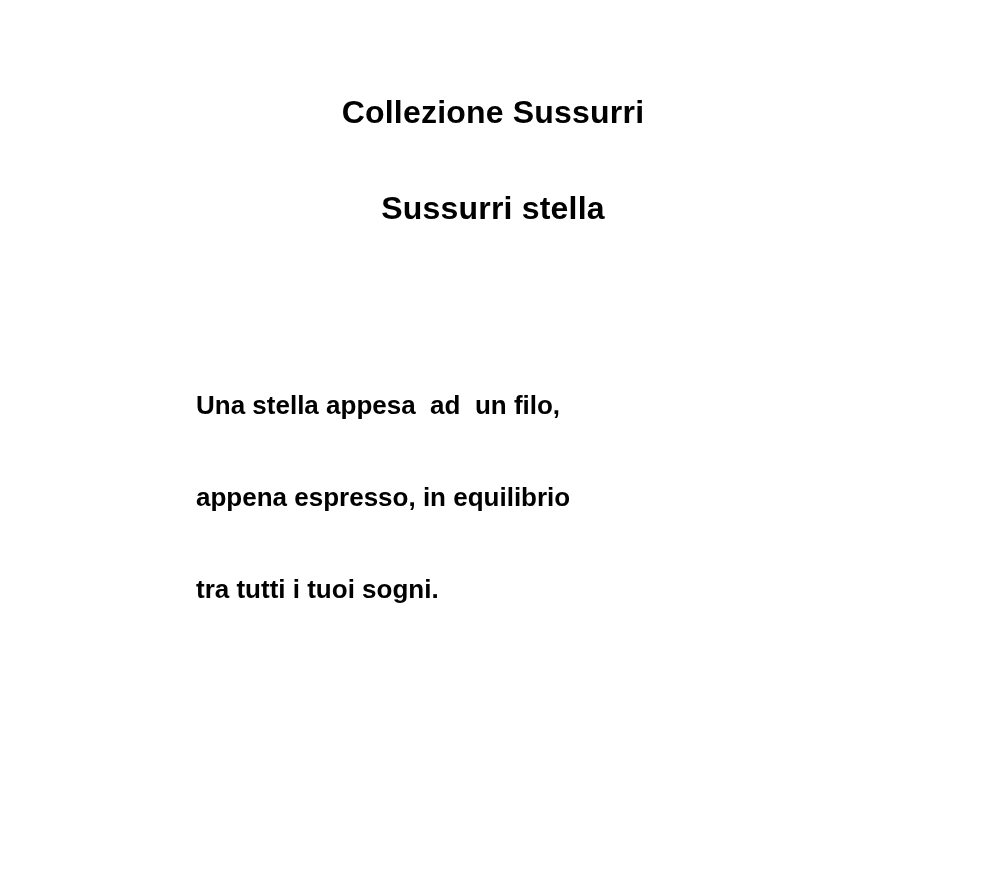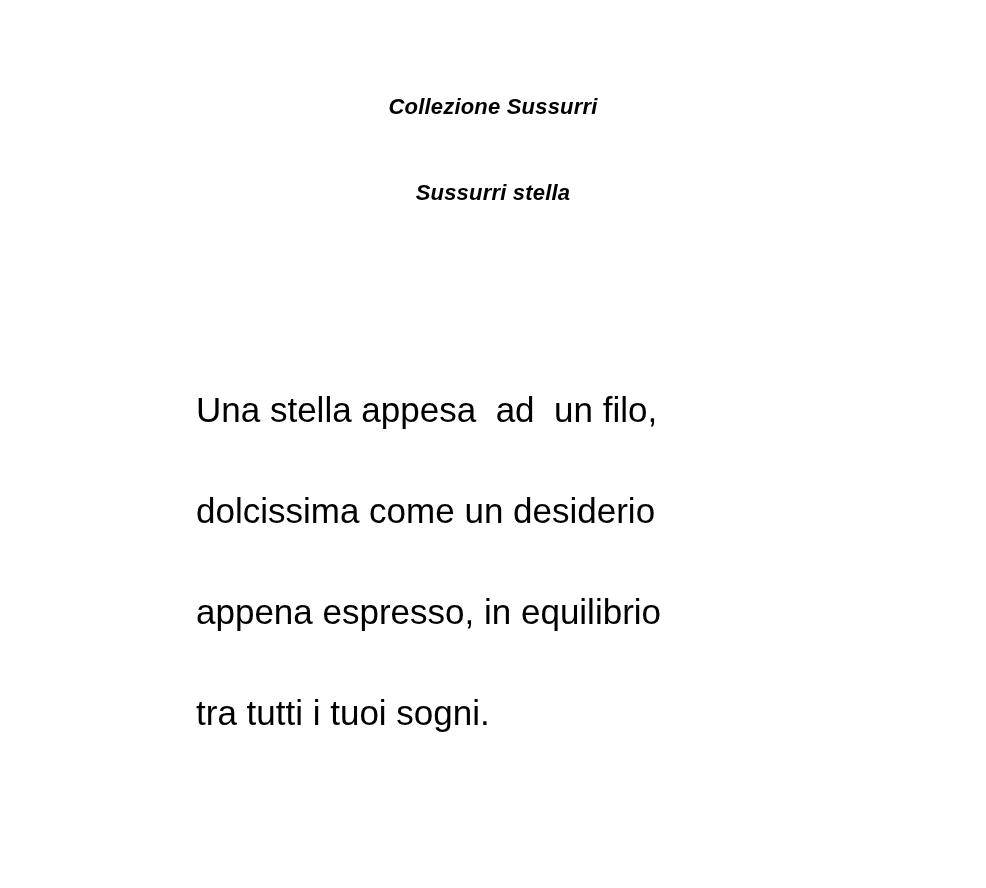--- a/index.html
+++ b/index.html
@@ -21,56 +21,54 @@
     background: #ffffff;
   }
   .headings {
     position: absolute;
     top: 96px;
     left: 0;
     width: 986px;
     text-align: center;
   }
   .heading-line {
-    font-size: 22px;
+    font-size: 32px;
     font-weight: bold;
-    font-style: italic;
     letter-spacing: 0.2px;
     line-height: 1.0;
   }
   .heading-line.first {
     margin-bottom: 64px;
   }
   .poem {
     position: absolute;
     top: 392px;
     left: 196px;
     width: 700px;
   }
   .poem-line {
-    font-size: 35px;
-    font-weight: normal;
+    font-size: 26px;
+    font-weight: bold;
     line-height: 1.0;
     margin-bottom: 66px;
     white-space: pre;
   }
   .poem-line:last-child {
     margin-bottom: 12px;
   }
 </style>
 </head>
 <body>
 
 <div class="page">
 
   <div class="headings">
     <div class="heading-line first">Collezione Sussurri</div>
     <div class="heading-line">Sussurri stella</div>
   </div>
 
   <div class="poem">
     <div class="poem-line">Una stella appesa  ad  un filo,</div>
-    <div class="poem-line">dolcissima come un desiderio</div>
     <div class="poem-line">appena espresso, in equilibrio</div>
     <div class="poem-line">tra tutti i tuoi sogni.</div>
   </div>
 
 </div>
 
 </body></html>

